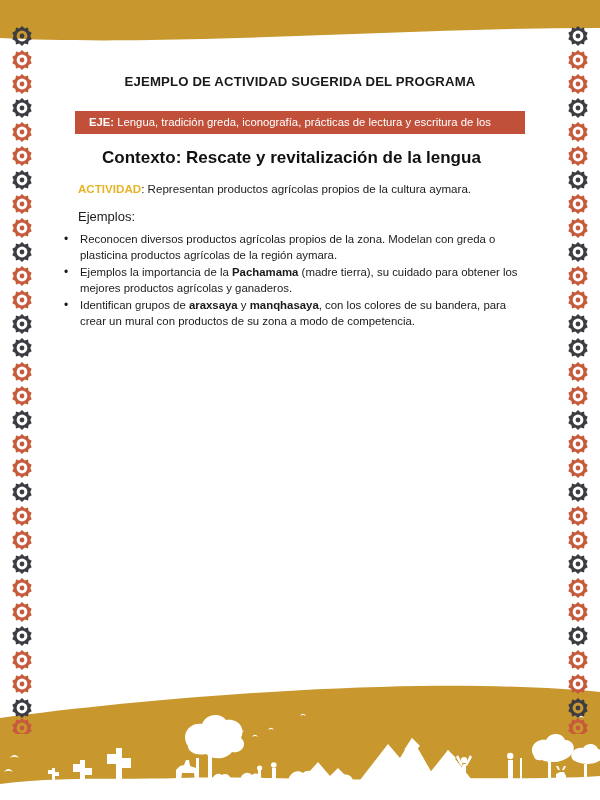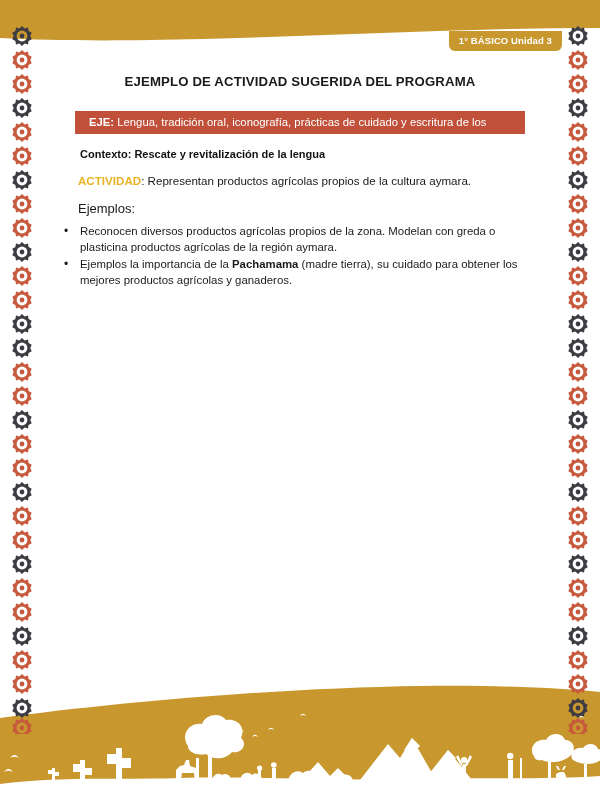--- a/index.html
+++ b/index.html
@@ -81,22 +81,22 @@
     background: #c0503a;
     color: #ffffff;
     font-size: 11.3px;
     line-height: 1.45;
     padding: 3px 8px 4px 8px;
     box-sizing: border-box;
   }
   .eje-bar b { font-weight: bold; padding-left: 6px; }
 
   .contexto {
-    margin: 14px 0 0 80px;
-    font-size: 11px;
+    margin: 14px 0 0 102px;
+    font-size: 17px;
     font-weight: bold;
     color: #111111;
   }
 
   .actividad {
     margin: 14px 0 6px 78px;
     font-size: 11.6px;
     color: #1a1a1a;
     padding-right: 70px;
   }
@@ -146,21 +146,20 @@
 </style>
 </head>
 <body>
 
 <div class="page">
 
   <svg class="top-band" viewBox="0 0 600 60" preserveAspectRatio="none">
     <path d="M0,0 L600,0 L600,28 C450,28 300,38 150,40 C90,41 40,40 0,38 Z" fill="#c8982f"></path>
   </svg>
 
-  <div class="unit-badge">1° BÁSICO Unidad 3</div>
 
   <svg class="side-border left" viewBox="0 0 30 712" preserveAspectRatio="none">
     <defs>
       <g id="medallion">
         <path d="M0,-10 L2.6,-7.6 L6,-8.4 L6.6,-4.9 L9.7,-3.3 L8.3,0 L9.7,3.3 L6.6,4.9 L6,8.4 L2.6,7.6 L0,10 L-2.6,7.6 L-6,8.4 L-6.6,4.9 L-9.7,3.3 L-8.3,0 L-9.7,-3.3 L-6.6,-4.9 L-6,-8.4 L-2.6,-7.6 Z"></path>
       </g>
       <mask id="ringmask">
         <rect x="-12" y="-12" width="24" height="24" fill="white"></rect>
         <circle cx="0" cy="0" r="5.4" fill="black"></circle>
         <circle cx="0" cy="0" r="2.4" fill="white"></circle>
@@ -354,34 +353,35 @@
           <use href="#medallion" fill="#c65a3a"></use>
         </g>
     </g>
   </svg>
 
   <div class="content">
 
     <div class="doc-title">EJEMPLO DE ACTIVIDAD SUGERIDA DEL PROGRAMA</div>
 
     <div class="eje-bar">
-      <b>EJE:</b><span> Lengua, tradición oral, iconografía, prácticas de cuidado y escritura de los</span>
+      <b>EJE:</b><span> Lengua, tradición greda, iconografía, prácticas de lectura y escritura de los</span>
     </div>
 
     <div class="contexto">Contexto: Rescate y revitalización de la lengua</div>
 
     <div class="actividad">
       <span class="act-label">ACTIVIDAD</span><span>: Representan productos agrícolas propios de la cultura aymara.</span>
     </div>
 
     <div class="ejemplos-label">Ejemplos:</div>
 
     <ul class="ejemplos" id="ejemplos-list">
         <li><span>Reconocen diversos productos agrícolas propios de la zona. Modelan con greda o plasticina productos agrícolas de la región aymara.</span></li>
         <li><span>Ejemplos la importancia de la </span><b>Pachamama</b><span> (madre tierra), su cuidado para obtener los mejores productos agrícolas y ganaderos.</span></li>
+        <li><span>Identifican grupos de </span><b>araxsaya</b><span> y </span><b>manqhasaya</b><span>, con los colores de su bandera, para crear un mural con productos de su zona a modo de competencia.</span></li>
       </ul>
 
   </div>
 
   <svg class="bottom-scene" viewBox="0 0 600 120" preserveAspectRatio="none">
 
     <path d="M0,38 C120,22 280,8 420,6 C500,5 560,8 600,12 L600,120 L0,120 Z" fill="#c8982f"></path>
 
     <g fill="#ffffff">
 

